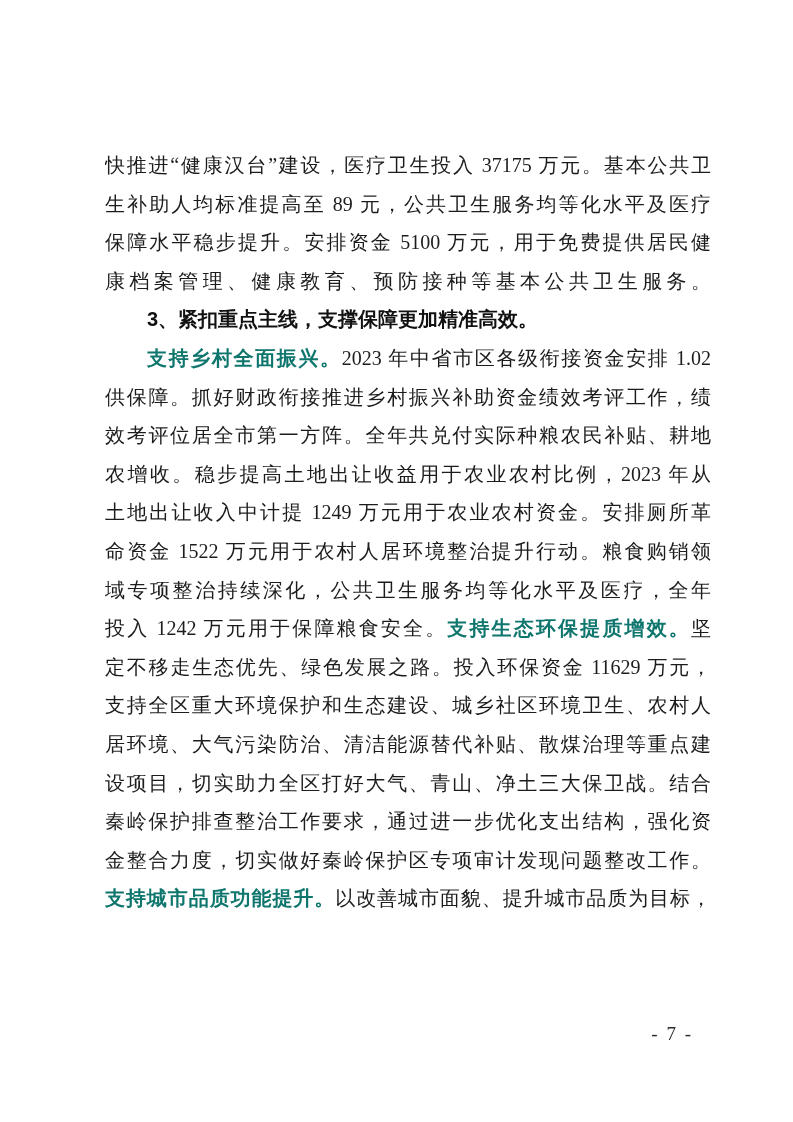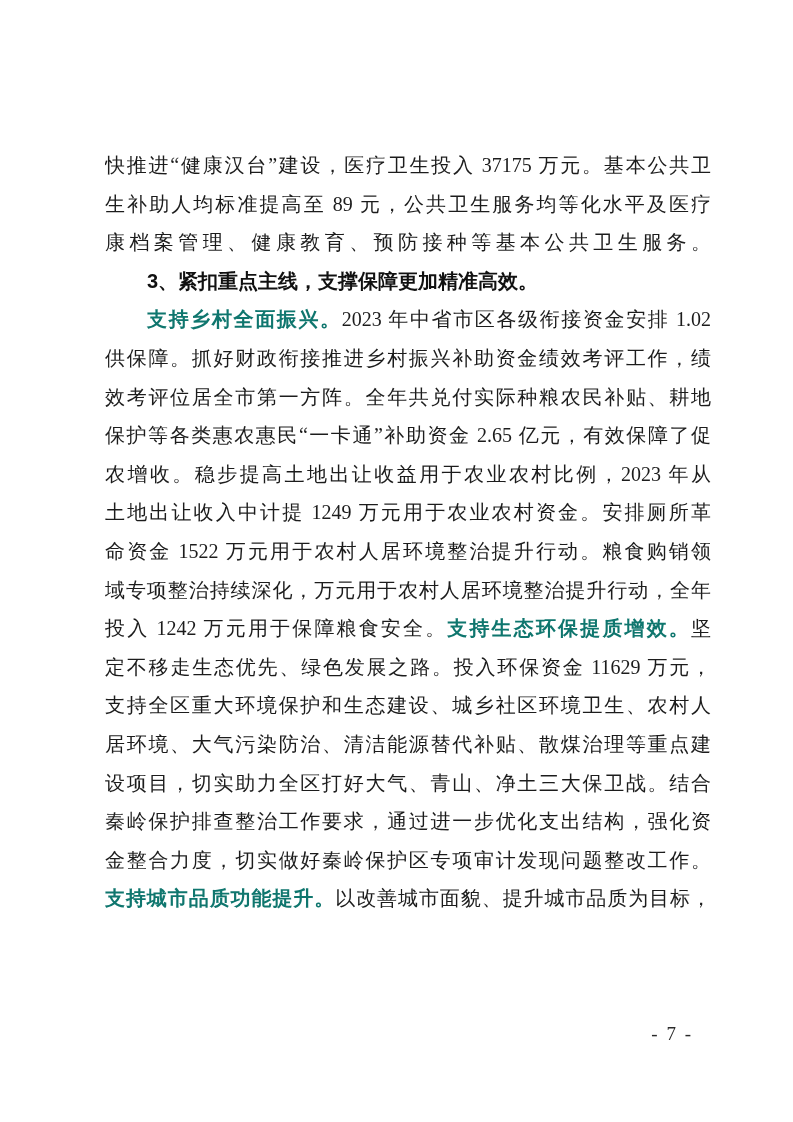--- a/index.html
+++ b/index.html
@@ -62,30 +62,30 @@
     color: #2a2a2a;
   }
 </style>
 </head>
 <body>
 
 <div class="page">
   <main class="text-block">
     <p class="ln"><span>快推进“健康汉台”建设，医疗卫生投入 37175 万元。基本公共卫</span></p>
     <p class="ln"><span>生补助人均标准提高至 89 元，公共卫生服务均等化水平及医疗</span></p>
+    <p class="ln"><span>保障水平稳步提升。安排资金 5100 万元，用于免费提供居民健</span></p>
     <p class="ln"><span>康档案管理、健康教育、预防接种等基本公共卫生服务。</span></p>
     <p class="ln endp ind heading"><span>3、紧扣重点主线，支撑保障更加精准高效。</span></p>
     <p class="ln ind"><span class="b">支持乡村全面振兴。</span><span>2023 年中省市区各级衔接资金安排 1.02</span></p>
     <p class="ln"><span>供保障。抓好财政衔接推进乡村振兴补助资金绩效考评工作，绩</span></p>
     <p class="ln"><span>效考评位居全市第一方阵。全年共兑付实际种粮农民补贴、耕地</span></p>
-    <p class="ln"><span>保护等各类惠农惠民“一卡通”补助资金 2.65 亿元，有效保障了促</span></p>
     <p class="ln"><span>农增收。稳步提高土地出让收益用于农业农村比例，2023 年从</span></p>
     <p class="ln"><span>土地出让收入中计提 1249 万元用于农业农村资金。安排厕所革</span></p>
     <p class="ln"><span>命资金 1522 万元用于农村人居环境整治提升行动。粮食购销领</span></p>
-    <p class="ln"><span>域专项整治持续深化，万元用于农村人居环境整治提升行动，全年</span></p>
+    <p class="ln"><span>域专项整治持续深化，公共卫生服务均等化水平及医疗，全年</span></p>
     <p class="ln"><span>投入 1242 万元用于保障粮食安全。</span><span class="b">支持生态环保提质增效。</span><span>坚</span></p>
     <p class="ln"><span>定不移走生态优先、绿色发展之路。投入环保资金 11629 万元，</span></p>
     <p class="ln"><span>支持全区重大环境保护和生态建设、城乡社区环境卫生、农村人</span></p>
     <p class="ln"><span>居环境、大气污染防治、清洁能源替代补贴、散煤治理等重点建</span></p>
     <p class="ln"><span>设项目，切实助力全区打好大气、青山、净土三大保卫战。结合</span></p>
     <p class="ln"><span>秦岭保护排查整治工作要求，通过进一步优化支出结构，强化资</span></p>
     <p class="ln"><span>金整合力度，切实做好秦岭保护区专项审计发现问题整改工作。</span></p>
     <p class="ln"><span class="b">支持城市品质功能提升。</span><span>以改善城市面貌、提升城市品质为目标，</span></p>
   </main>
   <footer class="footer-num"><span>- 7 -</span></footer>

